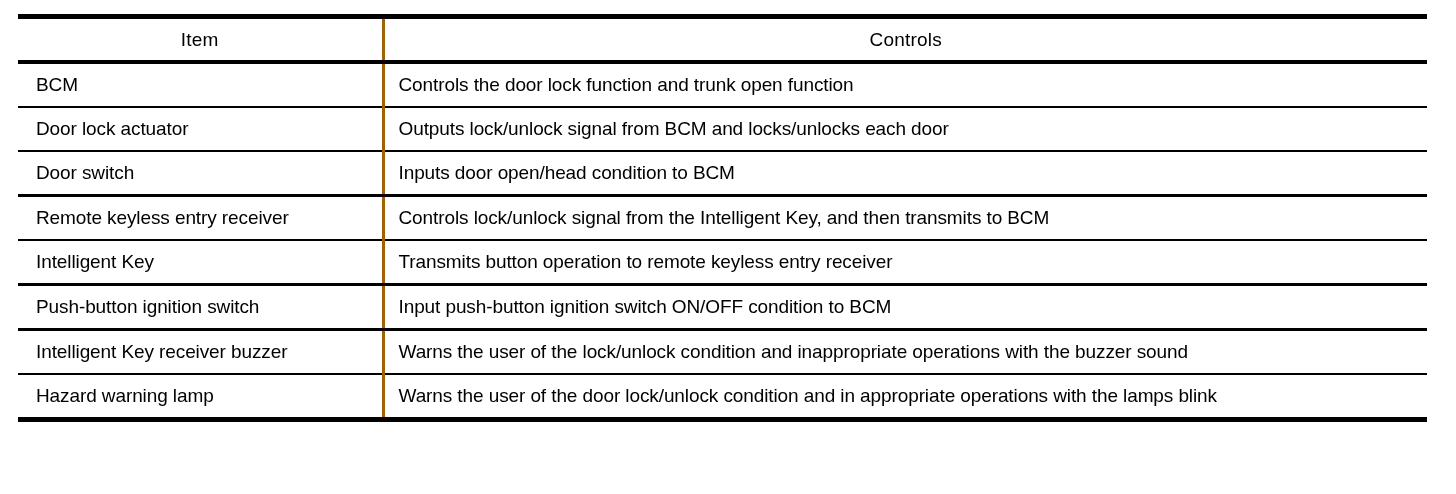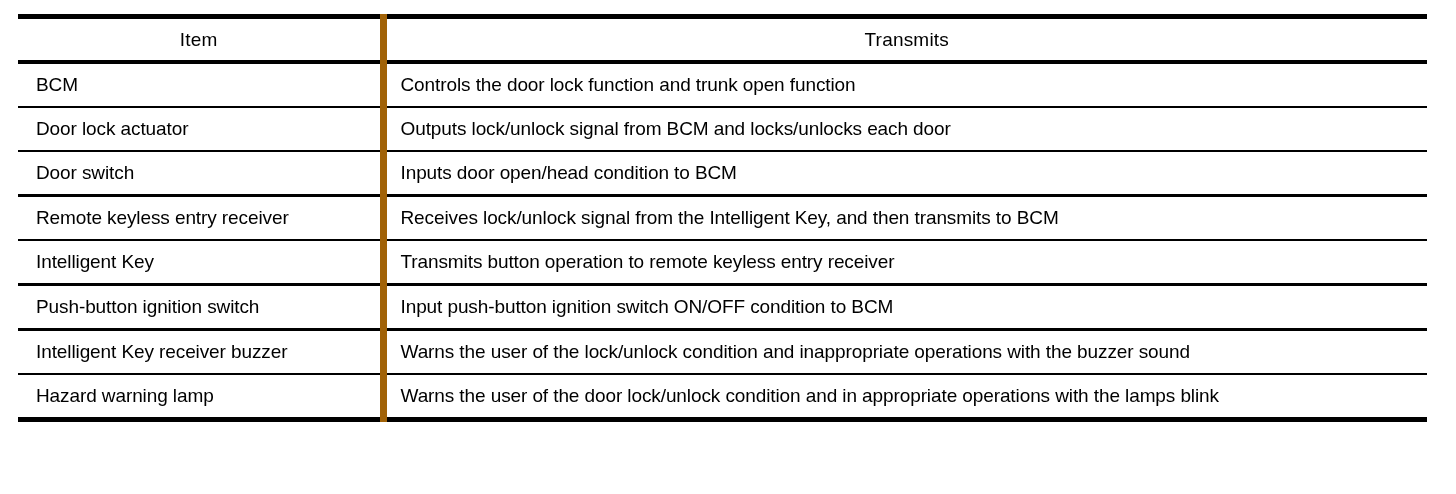--- a/index.html
+++ b/index.html
@@ -64,21 +64,21 @@
     letter-spacing: -0.1px;
   }
 
   
   tbody tr.rule-thin  td { border-bottom: 2px solid #000; }
   tbody tr.rule-thick td { border-bottom: 3px solid #000; }
   tbody tr.last-row   td { border-bottom: 5px solid #000; }
 
   
   .cell-item {
-    border-right: 7px solid #a16207;
+    border-right: 3px solid #a16207;
   }
 
   .cell-item .cell-text {
     display: block;
     padding-left: 18px;
     padding-right: 23px;
   }
   .cell-func .cell-text {
     display: block;
     padding-left: 14px;
@@ -101,21 +101,21 @@
       <col class="col-item">
       <col class="col-func">
     </colgroup>
 
     <thead>
       <tr class="header-row">
         <th class="cell-item">
           <span class="cell-text">Item</span>
         </th>
         <th class="cell-func">
-          <span class="cell-text">Transmits</span>
+          <span class="cell-text">Controls</span>
         </th>
       </tr>
     </thead>
 
     <tbody>
 
       <tr class="rule-thin">
         <td class="cell-item">
           <span class="cell-text">BCM</span>
         </td>
@@ -141,21 +141,21 @@
         <td class="cell-func">
           <span class="cell-text">Inputs door open/head condition to BCM</span>
         </td>
       </tr>
 
       <tr class="rule-thin">
         <td class="cell-item">
           <span class="cell-text">Remote keyless entry receiver</span>
         </td>
         <td class="cell-func">
-          <span class="cell-text">Receives lock/unlock signal from the Intelligent Key, and then transmits to BCM</span>
+          <span class="cell-text">Controls lock/unlock signal from the Intelligent Key, and then transmits to BCM</span>
         </td>
       </tr>
 
       <tr class="rule-thick">
         <td class="cell-item">
           <span class="cell-text">Intelligent Key</span>
         </td>
         <td class="cell-func">
           <span class="cell-text">Transmits button operation to remote keyless entry receiver</span>
         </td>

